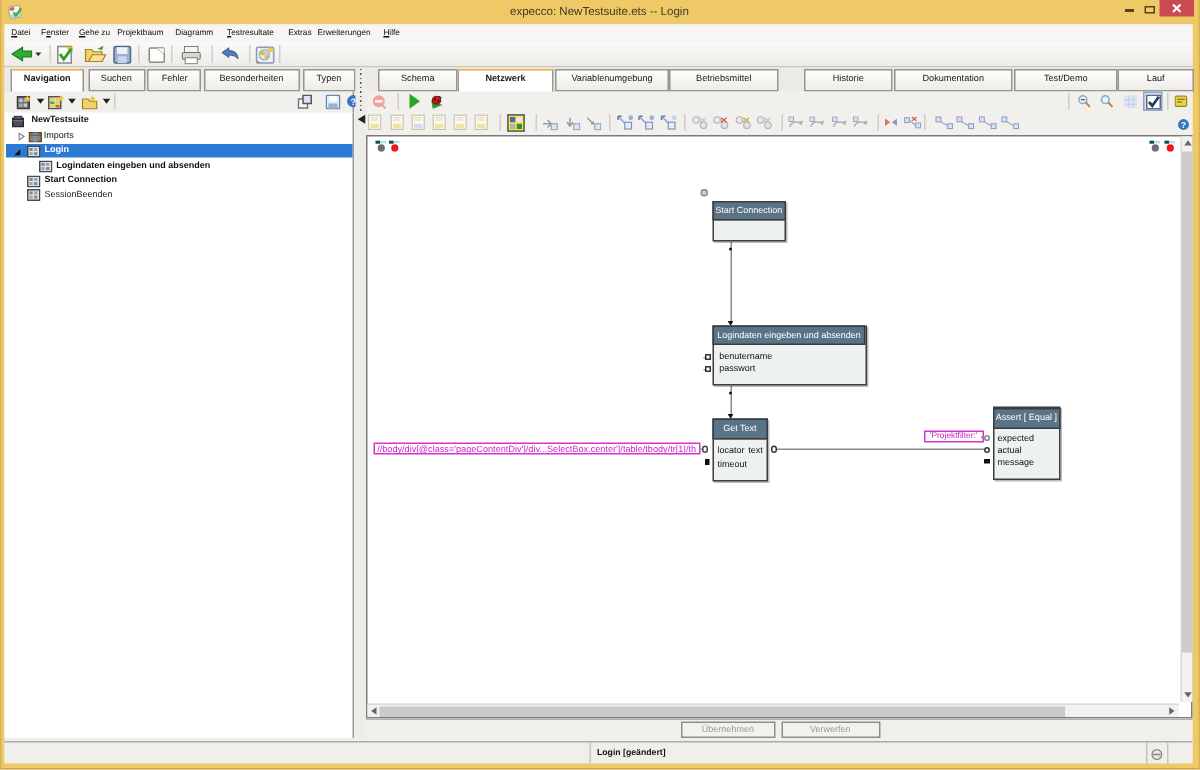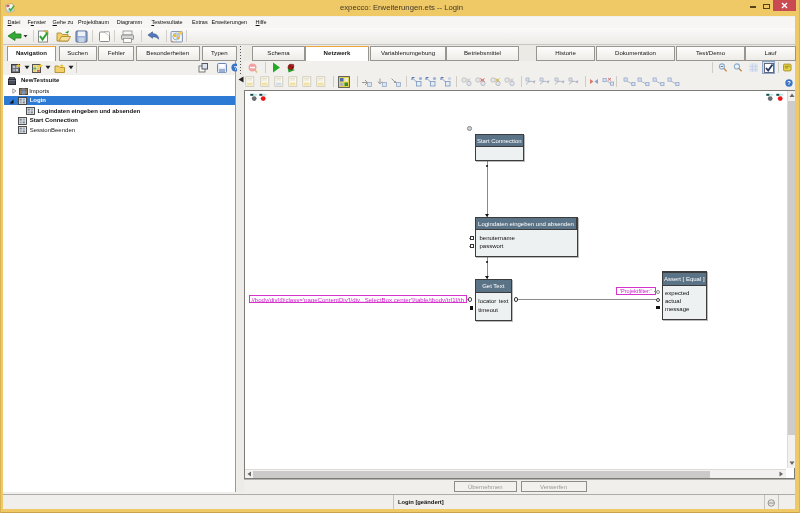--- a/index.html
+++ b/index.html
@@ -49,21 +49,21 @@
   <div class="abs" id="client"></div>
 
   <svg class="abs" style="left:4.5px;top:2.5px" width="10" height="10" viewBox="0 0 10 10">
     <g transform="rotate(-12 5 5)">
       <rect x="1" y="1" width="7.5" height="8" rx="0.5" fill="#f6f4f0" stroke="#b09a6a" stroke-width="0.6"></rect>
       <ellipse cx="3.4" cy="2.6" rx="1.8" ry="1.2" fill="#c06a72"></ellipse>
       <path d="M1.2 6.5 L8.3 5 L8.3 8.8 L1.2 8.8 Z" fill="#b8d2e8"></path>
     </g>
     <path d="M4 5.2 L5.6 7.4 L9.2 2.6" stroke="#3fae3f" stroke-width="1.5" fill="none"></path>
   </svg>
-  <div class="abs" id="titletext">expecco: Erweiterungen.ets -- Login</div>
+  <div class="abs" id="titletext">expecco: NewTestsuite.ets -- Login</div>
   <div class="abs" style="left:750px;top:6.2px;width:5.5px;height:1.8px;background:#57431b"></div>
   <div class="abs" style="left:762.5px;top:3.5px;width:7px;height:5.5px;border:1.2px solid #57431b;background:#eec966"></div>
   <div class="abs" id="btn-close">
     <svg class="abs" style="left:8px;top:2px" width="8" height="8" viewBox="0 0 8 8">
       <path d="M1 1 L6 6 M6 1 L1 6" stroke="#fff" stroke-width="1.4"></path>
     </svg>
   </div>
 
   <div class="abs" id="menubar">
     <span style="left:4.5px"><u>D</u>atei</span>

